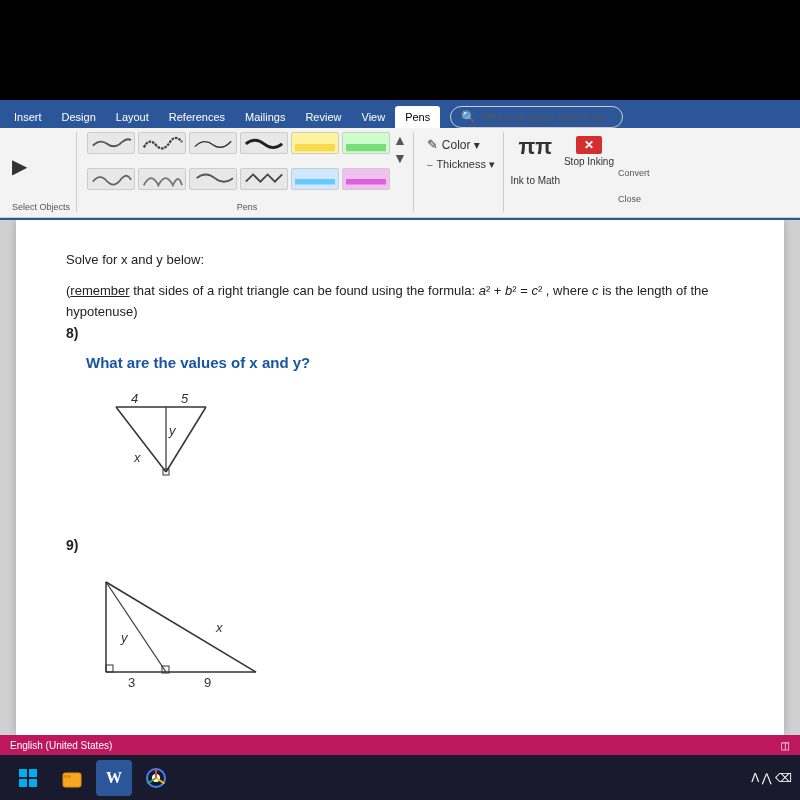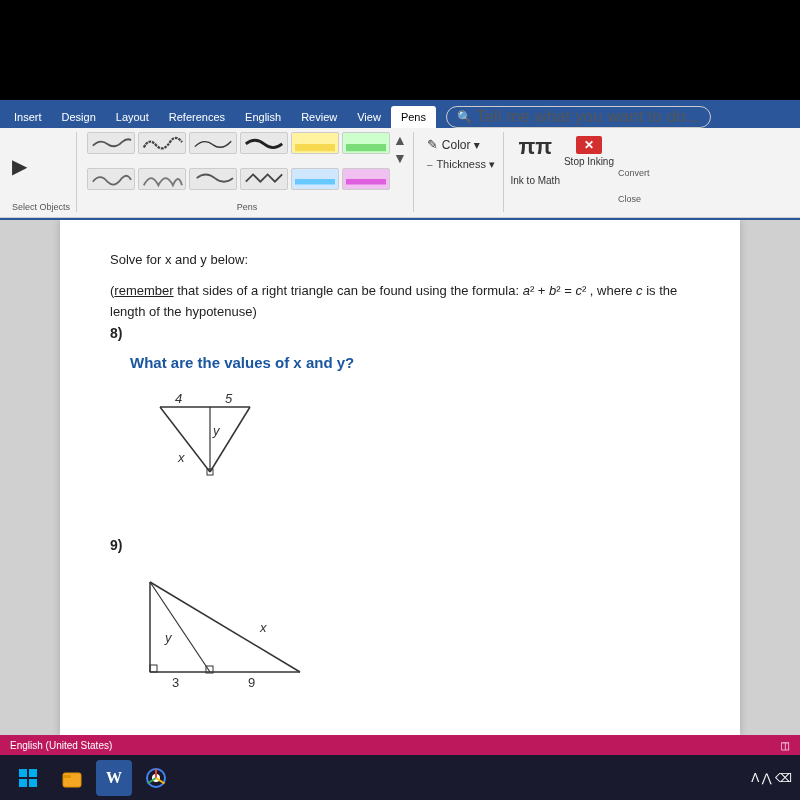--- a/index.html
+++ b/index.html
@@ -132,21 +132,21 @@
     .doc-content {
       flex: 1;
       background: #d0d0d0;
       display: flex;
       justify-content: center;
       overflow: hidden;
     }
 
     .doc-page {
       background: #fff;
-      width: 680px;
+      width: 768px;
       min-height: 100%;
       padding: 30px 50px;
       box-shadow: 0 0 8px rgba(0,0,0,0.2);
       position: relative;
     }
 
     .doc-text {
       font-size: 13px;
       color: #222;
       line-height: 1.6;
@@ -286,35 +286,35 @@
       <div class="ribbon-tab">
         <span>Design</span>
       </div>
       <div class="ribbon-tab">
         <span>Layout</span>
       </div>
       <div class="ribbon-tab">
         <span>References</span>
       </div>
       <div class="ribbon-tab">
-        <span>English</span>
+        <span>Mailings</span>
       </div>
       <div class="ribbon-tab">
         <span>Review</span>
       </div>
       <div class="ribbon-tab">
         <span>View</span>
       </div>
       <div class="ribbon-tab pens-tab-active">
         <span>Pens</span>
       </div>
 
       <div class="tell-me" style="margin-left:10px;">
         <span class="tell-me-icon">🔍</span>
-        <span style="font-size:17px; color:#555;">Tell me what you want to do...</span>
+        <span style="font-size:10px; color:#555;">Tell me what you want to do...</span>
       </div>
     </div>
   </div>
 
   <div class="ribbon-toolbar">
 
     <div class="ribbon-group">
       <div style="display:flex; flex-direction:column; align-items:center; gap:3px; flex:1; justify-content:center;">
         <div style="font-size:11px; color:#333; text-align:center; cursor:pointer;">
           <div style="font-size:20px;">▶</div>

